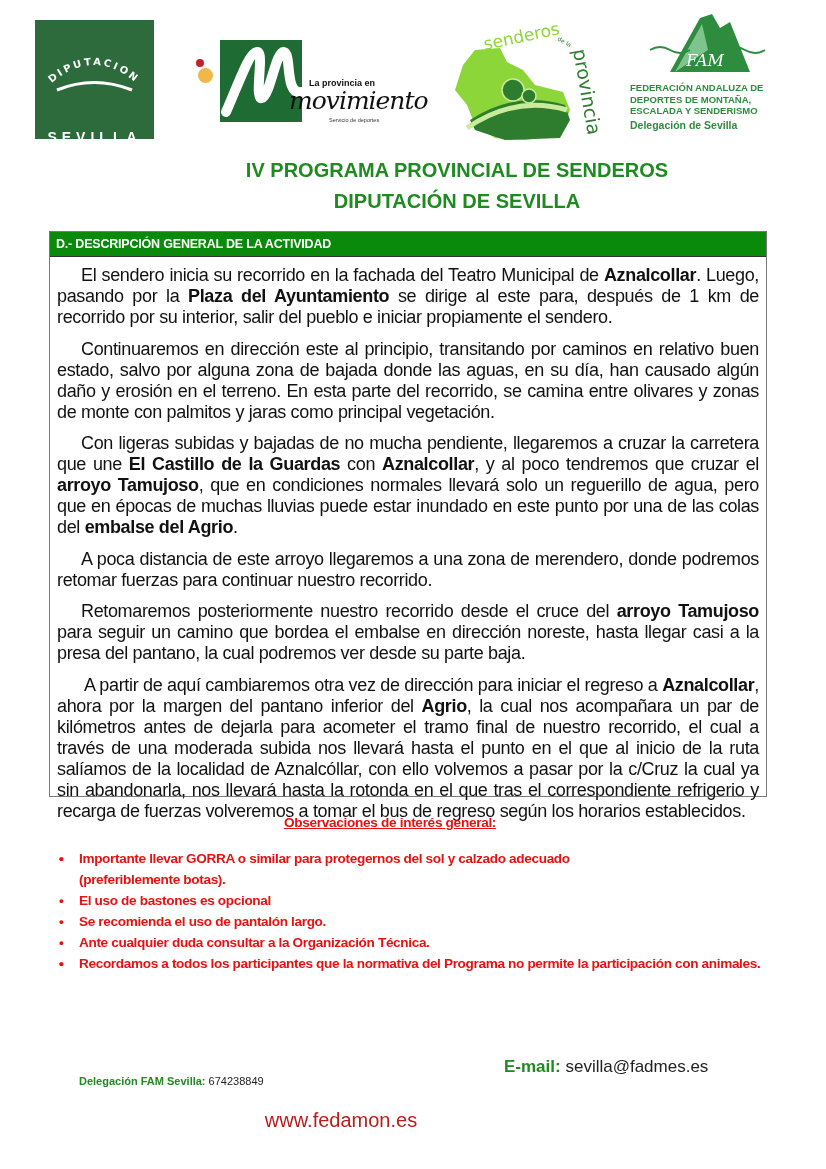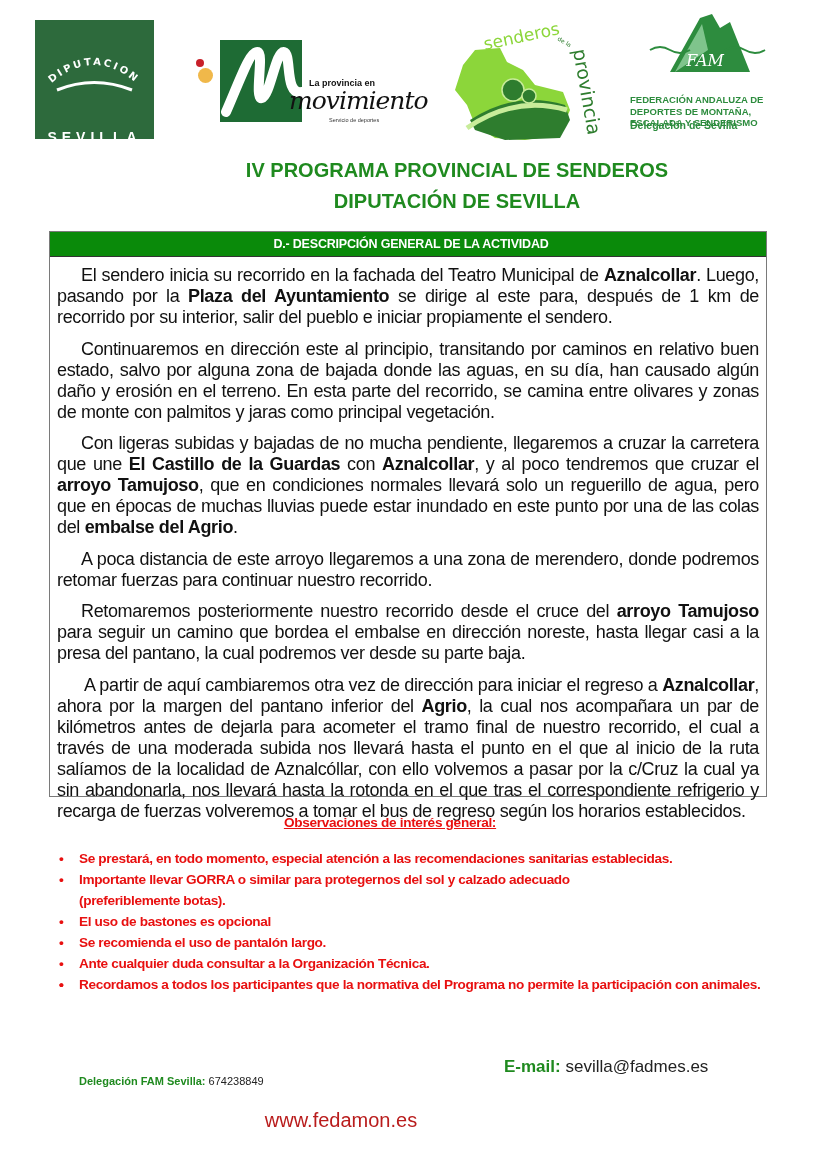--- a/index.html
+++ b/index.html
@@ -16,31 +16,31 @@
     #logo-mov { left: 193px; top: 38px; width: 225px; height: 92px; }
     #logo-mov .dot-red { position: absolute; left: 3px; top: 21px; width: 8px; height: 8px; border-radius: 50%; background: #c8202a; }
     #logo-mov .dot-yel { position: absolute; left: 5px; top: 30px; width: 15px; height: 15px; border-radius: 50%; background: #f0b84a; }
     #logo-mov .green-sq { position: absolute; left: 27px; top: 2px; width: 82px; height: 82px; background: #1e6b34; }
     #logo-mov .tag { position: absolute; left: 116px; top: 40px; font-size: 9px; font-weight: bold; color: #111; }
     #logo-mov .script { position: absolute; left: 96px; top: 48px; font-family: "DejaVu Serif", serif; font-style: italic; font-size: 25px; color: #111; letter-spacing: -1px; }
     #logo-mov .sub { position: absolute; left: 136px; top: 79px; font-size: 5.5px; color: #333; }
 
     #logo-sen { left: 445px; top: 10px; width: 160px; height: 135px; }
     #logo-fam { left: 630px; top: 10px; width: 150px; height: 130px; }
-    #logo-fam .fam-lines { position: absolute; top: 84px; left: 0; width: 150px; font-size: 9.5px; line-height: 11.5px; color: #2d8c3e; font-weight: bold; }
+    #logo-fam .fam-lines { position: absolute; top: 72px; left: 0; width: 150px; font-size: 9.5px; line-height: 11.5px; color: #2d8c3e; font-weight: bold; }
     #logo-fam .fam-deleg { position: absolute; top: 109px; left: 0; width: 150px; font-size: 10.5px; color: #2d8c3e; font-weight: bold; }
 
     
     .title { position: absolute; left: 0; width: 826px; text-align: center; color: #1f8a1f; font-weight: bold; font-size: 20px; padding-left: 44px; }
     #title1 { top: 159px; }
     #title2 { top: 190px; }
 
     
     #section-box { position: absolute; left: 49px; top: 231px; width: 718px; height: 566px; border: 1px solid #7a7a7a; box-sizing: border-box; }
-    #section-header { height: 24px; background: #0a8a0a; color: #fff; font-weight: bold; font-size: 12.5px; line-height: 24px; padding-left: 6px; border-bottom: 1px solid #333; letter-spacing: -0.2px; text-align: center; }
+    #section-header { height: 24px; background: #0a8a0a; color: #fff; font-weight: bold; font-size: 12.5px; line-height: 24px; padding-left: 6px; border-bottom: 1px solid #333; letter-spacing: -0.2px; }
     #section-body { padding: 8px 7px 0 7px; font-size: 18px; line-height: 21px; text-align: justify; letter-spacing: -0.35px; }
     #section-body p { margin: 0 0 10.5px 0; text-indent: 24px; }
     #section-body p.p5 { text-indent: 27px; }
     #section-body b { font-weight: bold; }
 
     
     #obs-title { position: absolute; left: 0; width: 780px; top: 815px; text-align: center; color: #e81010; font-weight: bold; font-size: 13.6px; text-decoration: underline; letter-spacing: -0.3px; }
     #obs-list { position: absolute; left: 57px; top: 848px; width: 710px; margin: 0; padding: 0; list-style: none; color: #e81010; font-weight: bold; font-size: 13.6px; line-height: 21px; letter-spacing: -0.35px; }
     #obs-list li { position: relative; padding-left: 22px; }
     #obs-list li .bullet { position: absolute; left: 2px; top: 0; }
@@ -121,21 +121,21 @@
     <p><span>Continuaremos en dirección este al principio, transitando por caminos en relativo buen estado, salvo por alguna zona de bajada donde las aguas, en su día, han causado algún daño y erosión en el terreno. En esta parte del recorrido, se camina entre olivares y zonas de monte con palmitos y jaras como principal vegetación.</span></p>
     <p><span>Con ligeras subidas y bajadas de no mucha pendiente, llegaremos a cruzar la carretera que une </span><b>El Castillo de la Guardas</b><span> con </span><b>Aznalcollar</b><span>, y al poco tendremos que cruzar el </span><b>arroyo Tamujoso</b><span>, que en condiciones normales llevará solo un reguerillo de agua, pero que en épocas de muchas lluvias puede estar inundado en este punto por una de las colas del </span><b>embalse del Agrio</b><span>.</span></p>
     <p><span>A poca distancia de este arroyo llegaremos a una zona de merendero, donde podremos retomar fuerzas para continuar nuestro recorrido.</span></p>
     <p><span>Retomaremos posteriormente nuestro recorrido desde el cruce del </span><b>arroyo Tamujoso</b><span> para seguir un camino que bordea el embalse en dirección noreste, hasta llegar casi a la presa del pantano, la cual podremos ver desde su parte baja.</span></p>
     <p class="p5"><span>A partir de aquí cambiaremos otra vez de dirección para iniciar el regreso a </span><b>Aznalcollar</b><span>, ahora por la margen del pantano inferior del </span><b>Agrio</b><span>, la cual nos acompañara un par de kilómetros antes de dejarla para acometer el tramo final de nuestro recorrido, el cual a través de una moderada subida nos llevará hasta el punto en el que al inicio de la ruta salíamos de la localidad de Aznalcóllar, con ello volvemos a pasar por la c/Cruz la cual ya sin abandonarla, nos llevará hasta la rotonda en el que tras el correspondiente refrigerio y recarga de fuerzas volveremos a tomar el bus de regreso según los horarios establecidos.</span></p>
   </div>
 </div>
 
 <div id="obs-title">Observaciones de interés general:</div>
 <ul id="obs-list">
-  <li><span class="bullet">•</span><span>Se prestará, en todo momento, especial atención a las recomendaciones sanitarias establecidas.</span></li>
+  <li><span class="bullet">•</span></li>
   <li><span class="bullet">•</span><span style="white-space:pre-line">Importante llevar GORRA o similar para protegernos del sol y calzado adecuado
 (preferiblemente botas).</span></li>
   <li><span class="bullet">•</span><span>El uso de bastones es opcional</span></li>
   <li><span class="bullet">•</span><span>Se recomienda el uso de pantalón largo.</span></li>
   <li><span class="bullet">•</span><span>Ante cualquier duda consultar a la Organización Técnica.</span></li>
   <li><span class="bullet">•</span></li>
   <li><span class="bullet">•</span><span>Recordamos a todos los participantes que la normativa del Programa no permite la participación con animales.</span></li>
 </ul>
 
 <div id="footer-contact">

